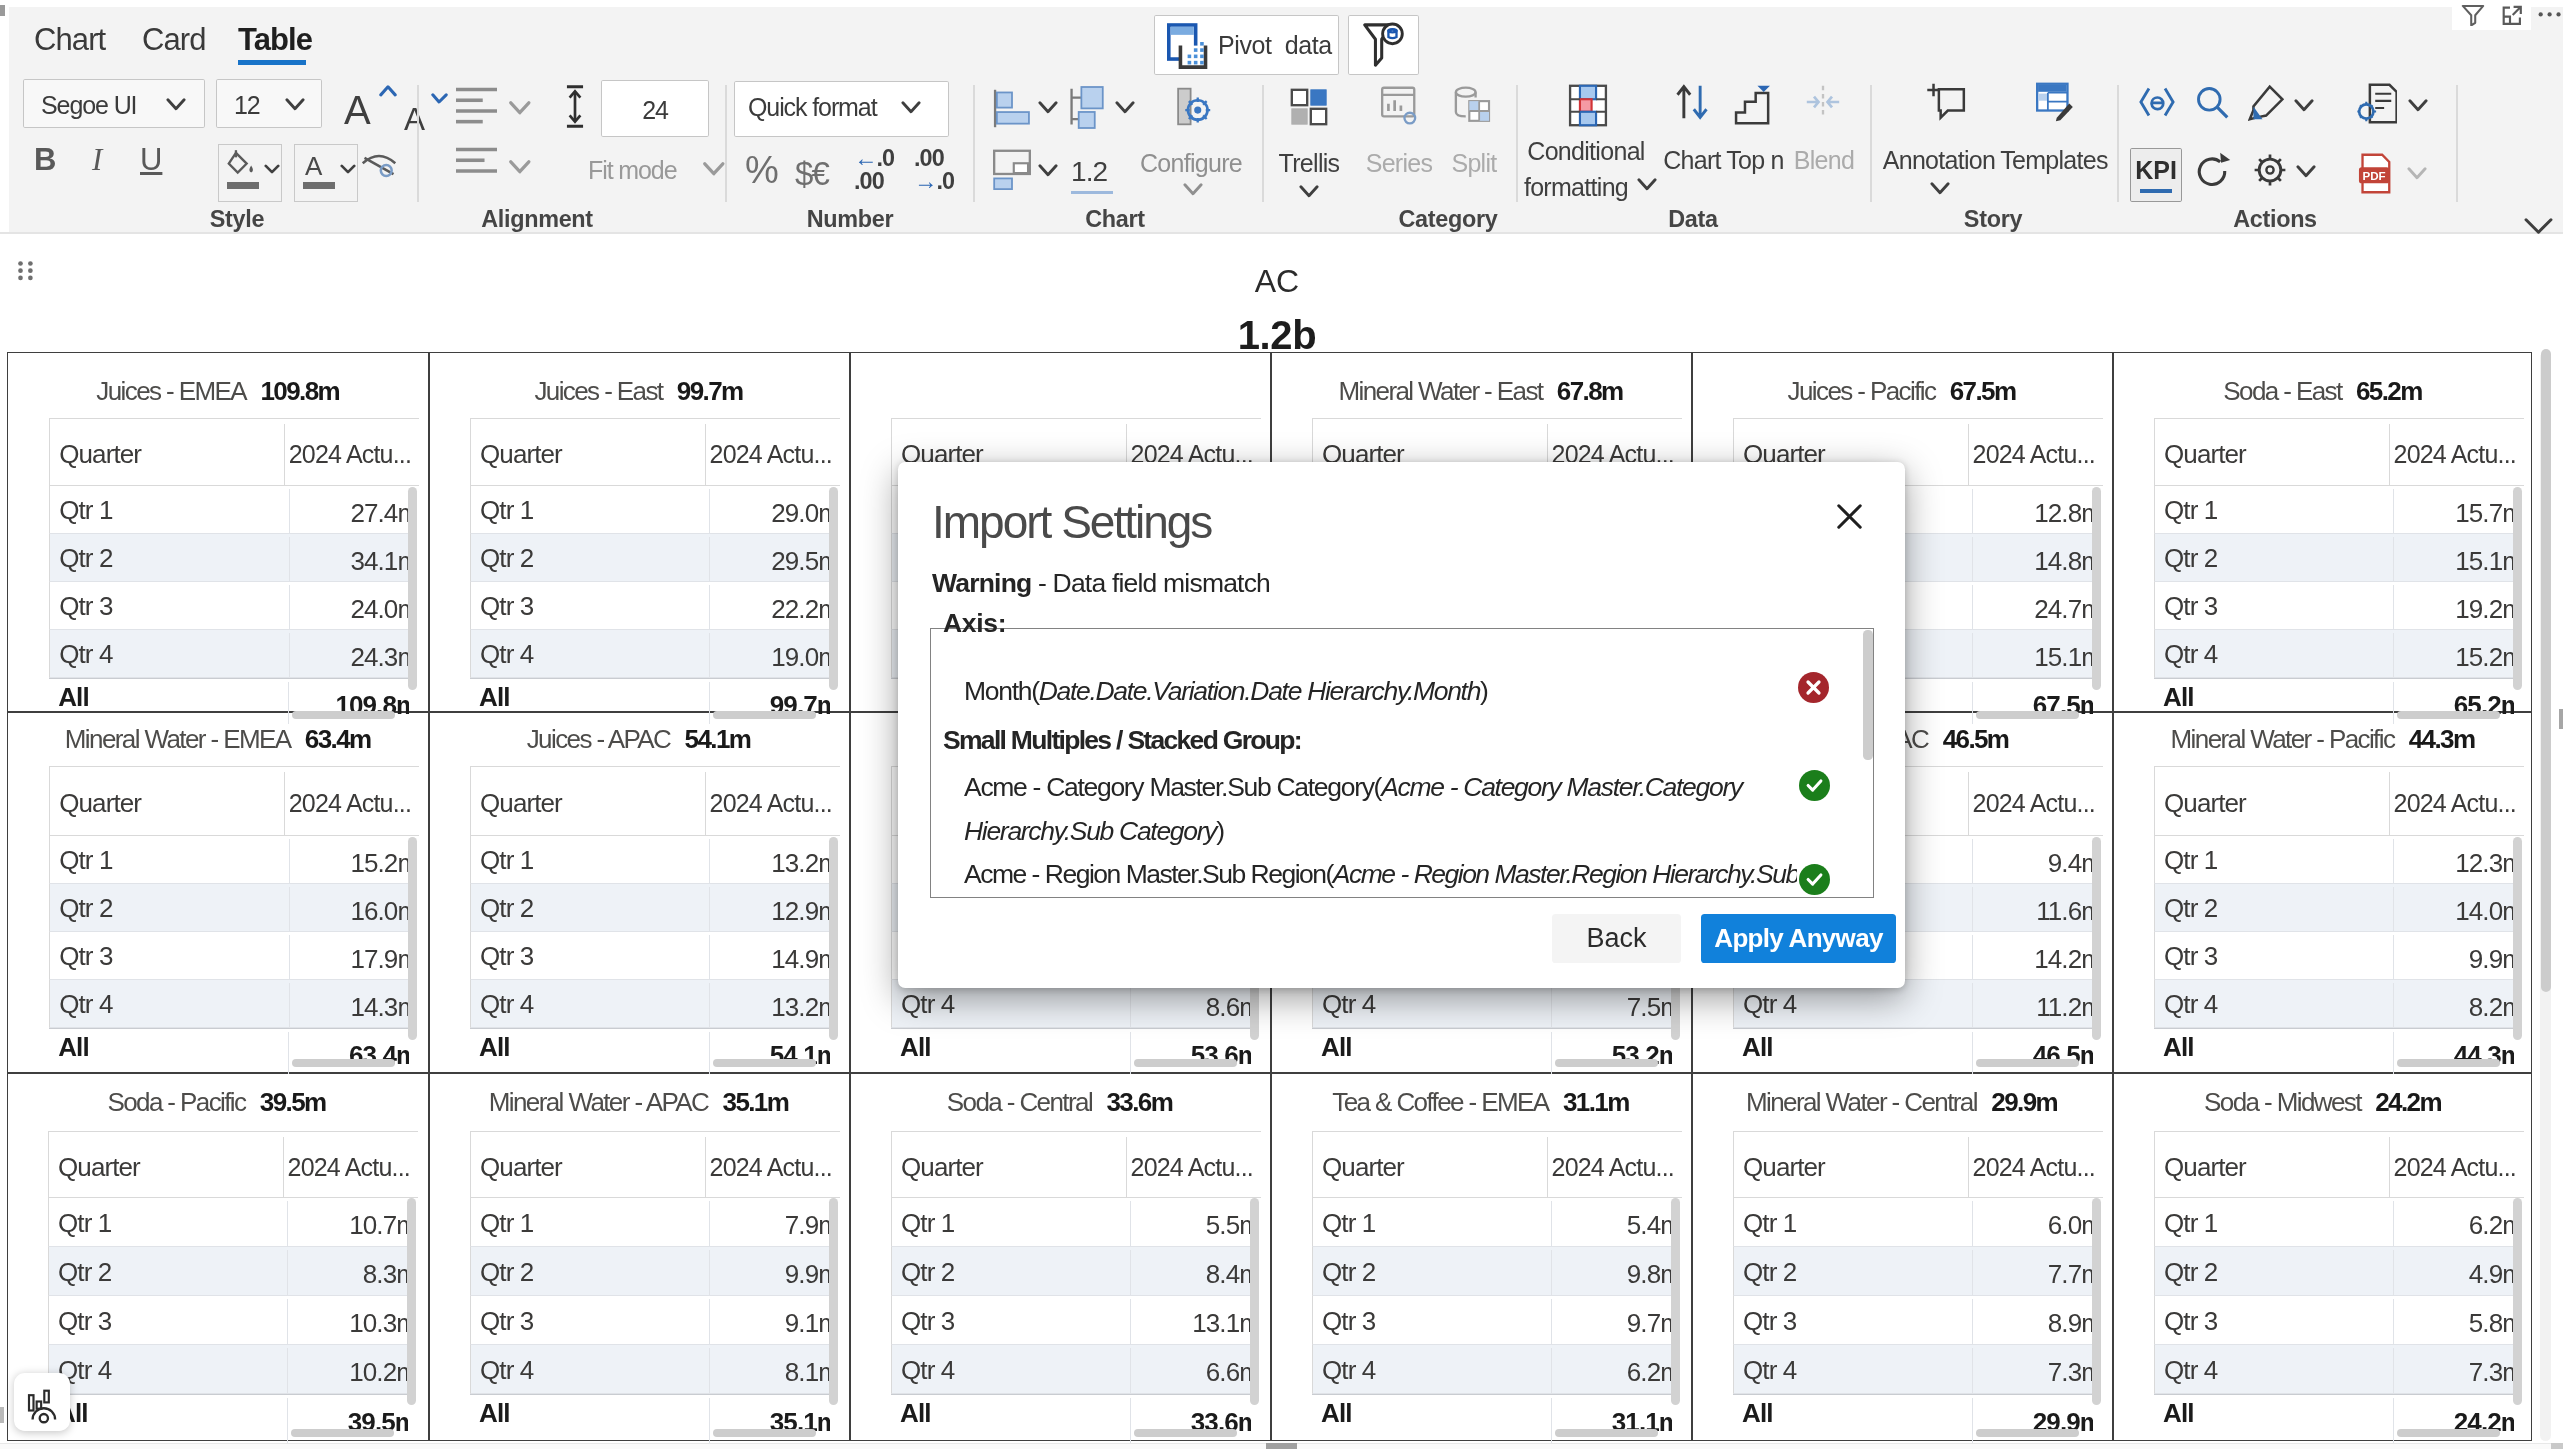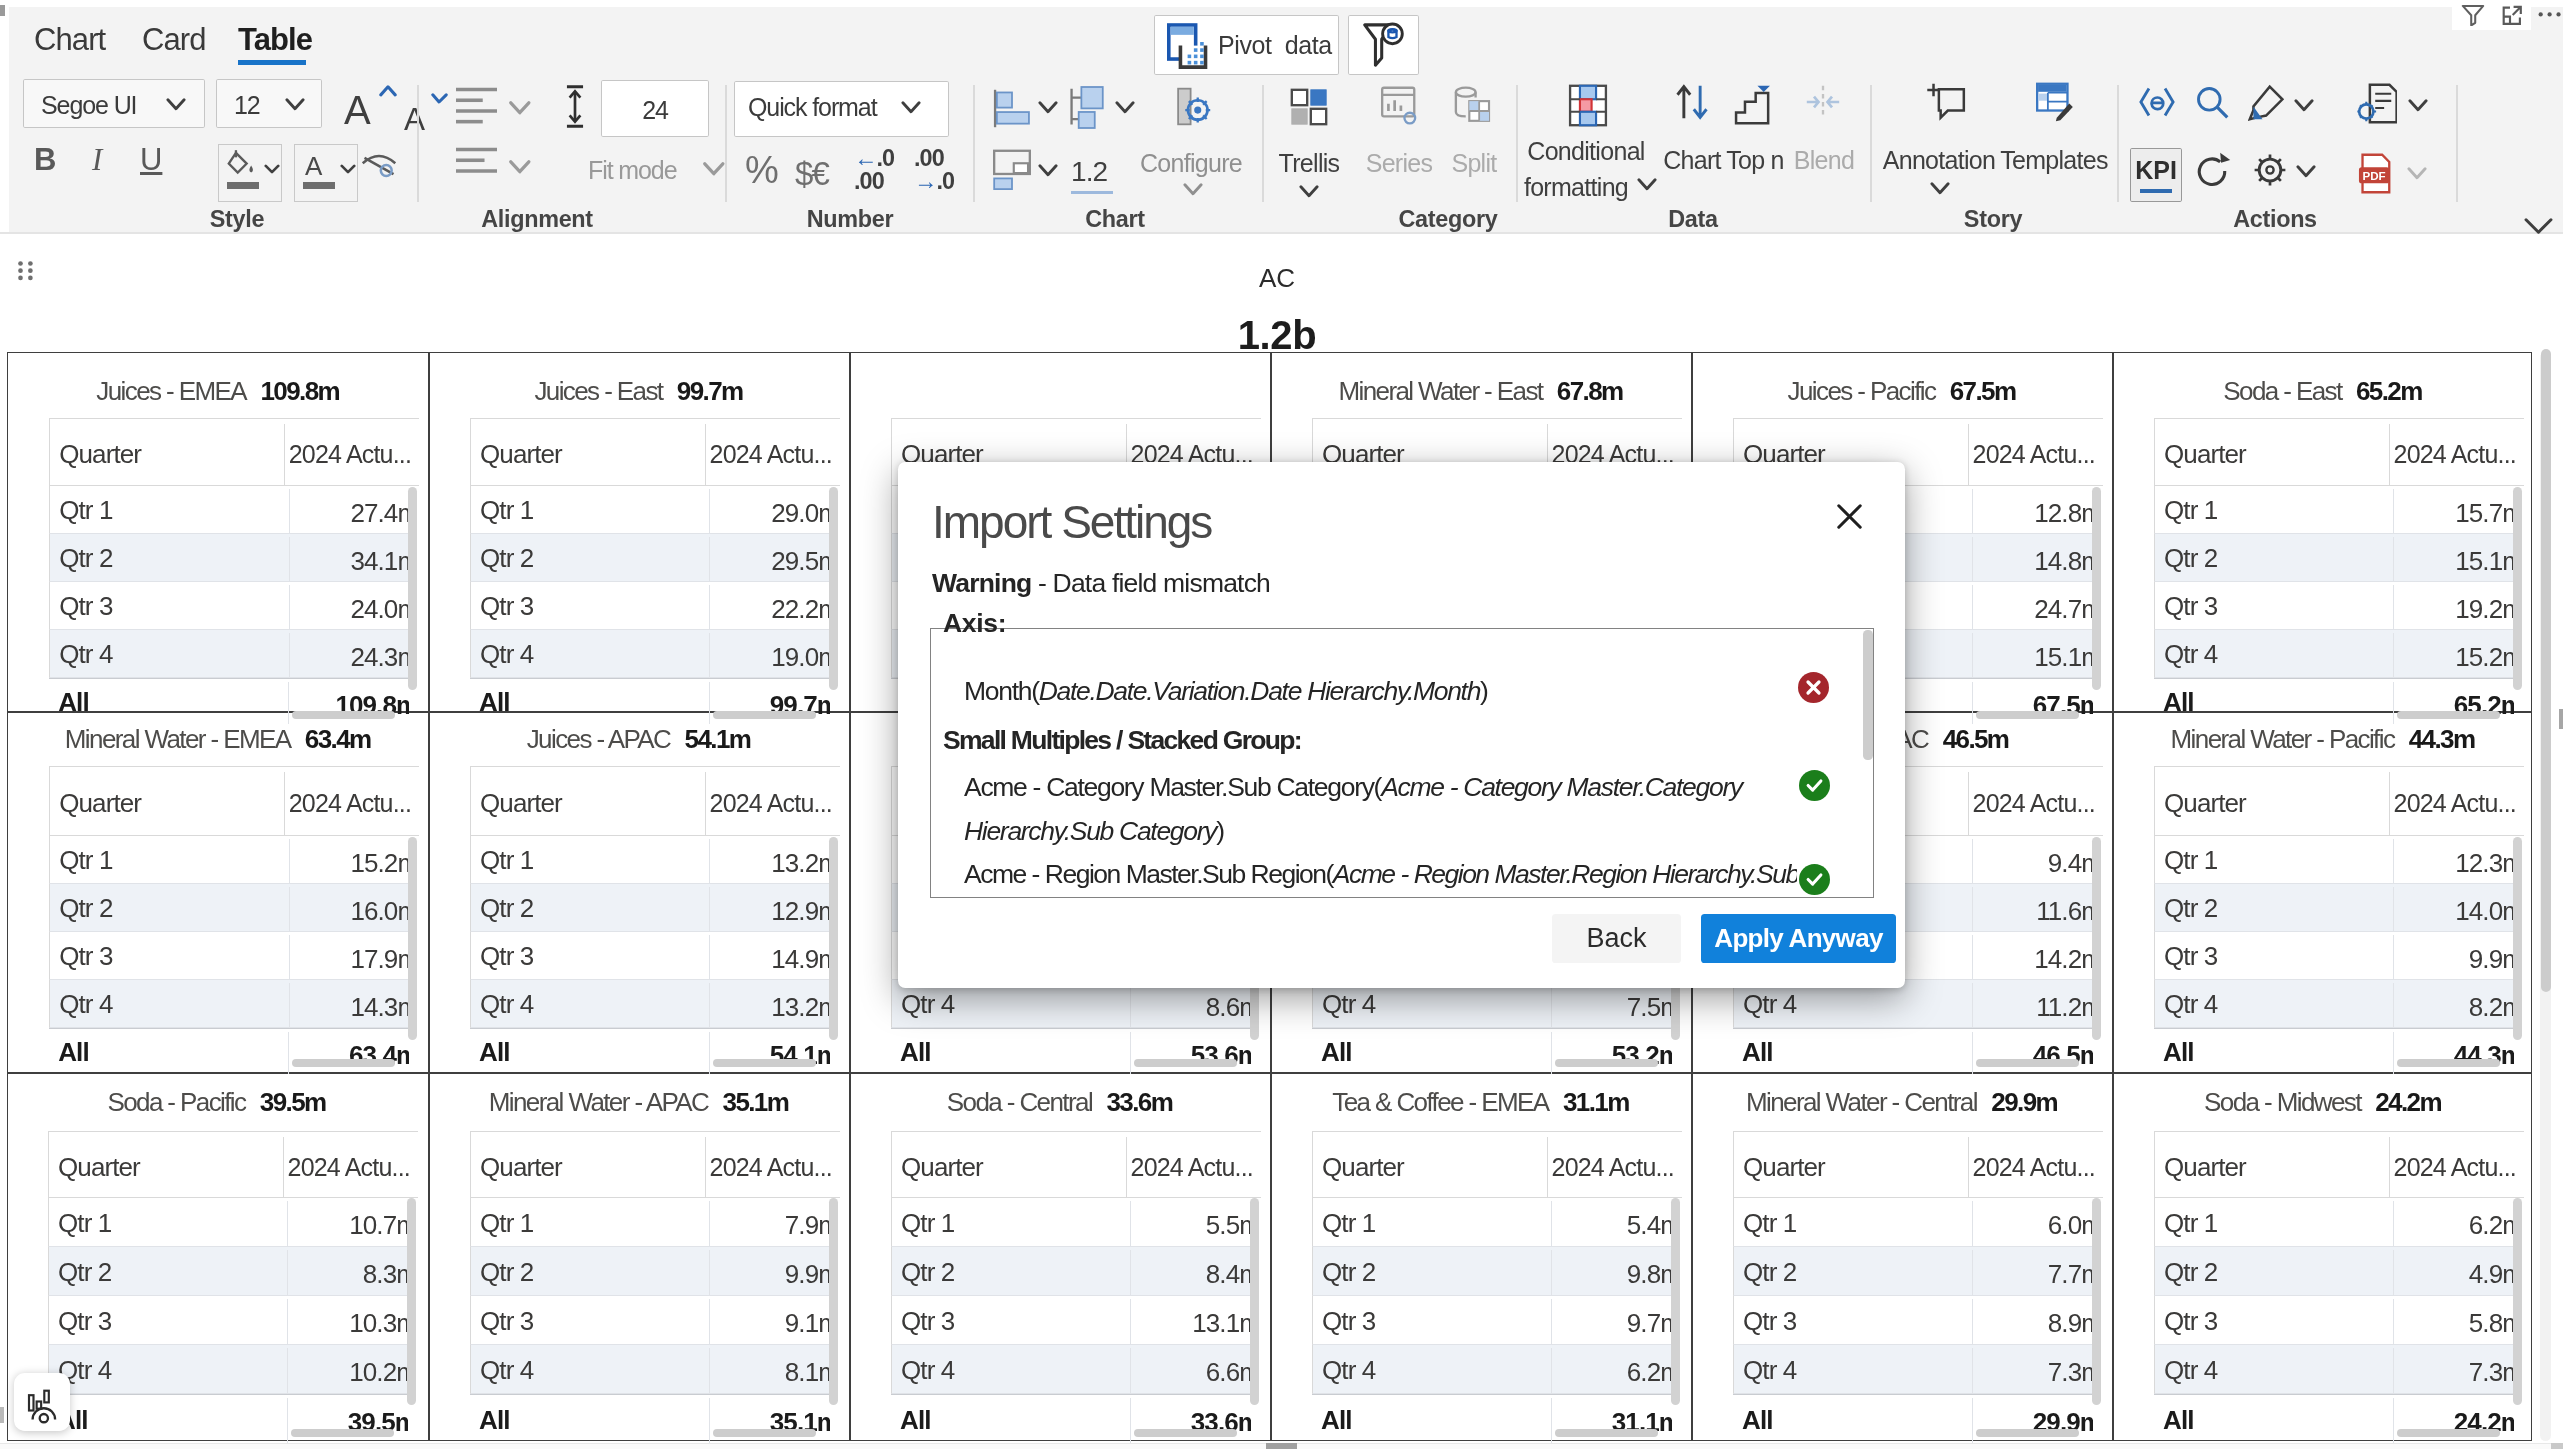--- a/index.html
+++ b/index.html
@@ -27,21 +27,21 @@
 .b2 .hrow{height:70px}
 .b3 .hrow{height:67px}
 .hq{width:239px;padding-left:9px}
 .hv{width:138px;align-self:stretch;border-left:1.8px solid #d9d9d9;display:flex;align-items:center;padding-left:3.6px;overflow:hidden;white-space:nowrap;font-size:25px;letter-spacing:-0.8px}
 .row{width:360px;height:48px;border-bottom:0.9px solid #e0e3e8;border-left:1.8px solid #d9d9d9;display:flex;align-items:center;padding-top:2.7px}
 .b3 .row{height:49px}
 .row.alt{background:#eef2f7}
 .q{width:239px;padding-left:9px}
 .v{width:121px;align-self:stretch;border-left:1.8px solid #e0e3e8;position:relative;overflow:hidden}
 .v span{position:absolute;right:-9px;top:calc(50% + 1.8px);transform:translateY(-50%);white-space:nowrap}
-.arow{width:360px;height:46px;border-top:0.9px solid #c9ccd1;display:flex;align-items:center;font-weight:700;color:#1b1b1b;padding-top:2.7px}
+.arow{width:360px;height:46px;border-top:0.9px solid #c9ccd1;display:flex;font-weight:700;color:#1b1b1b;padding-top:2.7px}
 .b3 .arow{height:49px}
 .vsb{position:absolute;width:9px;border-radius:4.5px;background:#d2d2d2}
 .hsb{position:absolute;height:8px;border-radius:4.5px;background:#cdcdcd}
 .dlg{position:absolute;left:898px;top:462px;width:1007px;height:526px;background:#fff;border-radius:7.2px;
 box-shadow:0 10.8px 36px rgba(0,0,0,0.38),0 1.8px 7.2px rgba(0,0,0,0.18)}
 .dtx{position:absolute;font-size:26.5px;color:#252525;letter-spacing:-0.3px}
 </style></head><body>
 <div class="ribbon"></div>
 <div class="a" style="left:0;top:232px;width:2563px;height:1.8px;background:#e4e4e4"></div>
 <div class="a" style="left:0;top:5.4px;width:4.5px;height:10.8px;background:#9a9a9a"></div>
@@ -343,21 +343,21 @@
     <circle cx="23" cy="6" r="2.4" fill="#555"></circle>
   </svg>
 <svg class="ic" style="left:16px;top:259px" width="21.6" height="23.4" viewBox="0 0 24 26">
     <circle cx="5" cy="5" r="2.6" fill="#6f6f6f"></circle>
     <circle cx="16" cy="5" r="2.6" fill="#6f6f6f"></circle>
     <circle cx="5" cy="13" r="2.6" fill="#6f6f6f"></circle>
     <circle cx="16" cy="13" r="2.6" fill="#6f6f6f"></circle>
     <circle cx="5" cy="21" r="2.6" fill="#6f6f6f"></circle>
     <circle cx="16" cy="21" r="2.6" fill="#6f6f6f"></circle>
   </svg>
-<div class="a" style="left:0;top:263px;width:2554px;text-align:center;font-size:26px;color:#2b2b2b">AC</div>
+<div class="a" style="left:0;top:263px;width:2554px;text-align:center;font-size:32px;color:#2b2b2b">AC</div>
 <div class="a" style="left:0;top:313px;width:2554px;text-align:center;font-size:40px;font-weight:700;color:#1d1d1d;letter-spacing:-0.4px">1.2b</div>
 <div class="a" style="left:7.2px;top:352px;width:2525px;height:1089px;border:1.8px solid #3f3f3f"></div>
 <div class="a" style="left:428px;top:352px;width:1.8px;height:1089px;background:#3f3f3f"></div>
 <div class="a" style="left:849px;top:352px;width:1.8px;height:1089px;background:#3f3f3f"></div>
 <div class="a" style="left:1270px;top:352px;width:1.8px;height:1089px;background:#3f3f3f"></div>
 <div class="a" style="left:1691px;top:352px;width:1.8px;height:1089px;background:#3f3f3f"></div>
 <div class="a" style="left:2112px;top:352px;width:1.8px;height:1089px;background:#3f3f3f"></div>
 <div class="a" style="left:7.2px;top:711px;width:2525px;height:1.8px;background:#3f3f3f"></div>
 <div class="a" style="left:7.2px;top:1072px;width:2525px;height:1.8px;background:#3f3f3f"></div>
 <div class="cell b1" style="left:7.2px">

